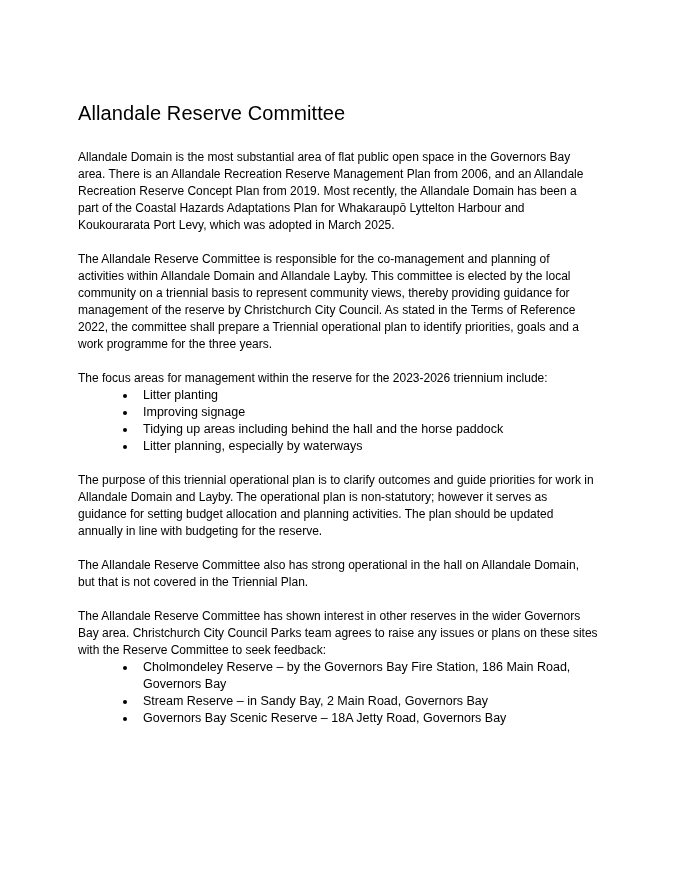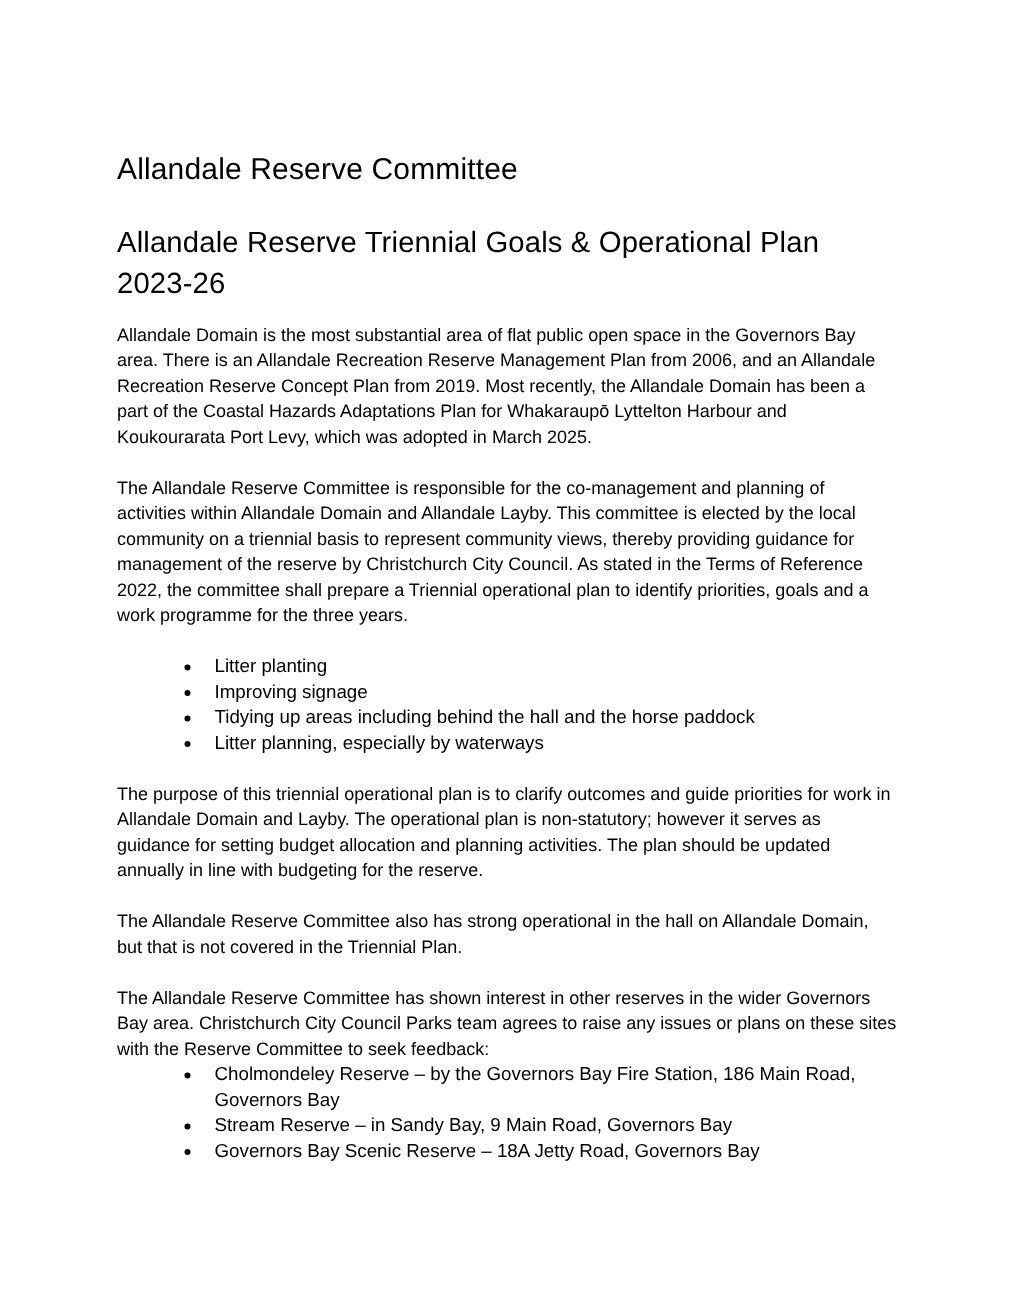--- a/index.html
+++ b/index.html
@@ -52,39 +52,39 @@
     margin: 0;
   }
 </style>
 </head>
 <body>
 
 <div class="page">
 
   <h1 class="doc-title">Allandale Reserve Committee</h1>
 
-  <h2 class="doc-subtitle">Allandale Reserve Triennial Goals &amp; Operational Plan 2023-26</h2>
 
   <p class="body-text">Allandale Domain is the most substantial area of flat public open space in the Governors Bay area. There is an Allandale Recreation Reserve Management Plan from 2006, and an Allandale Recreation Reserve Concept Plan from 2019. Most recently, the Allandale Domain has been a part of the Coastal Hazards Adaptations Plan for Whakaraupō Lyttelton Harbour and Koukourarata Port Levy, which was adopted in March 2025.</p>
 
   <p class="body-text">The Allandale Reserve Committee is responsible for the co-management and planning of activities within Allandale Domain and Allandale Layby. This committee is elected by the local community on a triennial basis to represent community views, thereby providing guidance for management of the reserve by Christchurch City Council. As stated in the Terms of Reference 2022, the committee shall prepare a Triennial operational plan to identify priorities, goals and a work programme for the three years.</p>
 
+  <p class="body-text no-gap">The focus areas for management within the reserve for the 2023-2026 triennium include:</p>
 
   <ul class="doc-list">
     <li>Litter planting</li>
     <li>Improving signage</li>
     <li>Tidying up areas including behind the hall and the horse paddock</li>
     <li>Litter planning, especially by waterways</li>
   </ul>
 
   <p class="body-text">The purpose of this triennial operational plan is to clarify outcomes and guide priorities for work in Allandale Domain and Layby. The operational plan is non-statutory; however it serves as guidance for setting budget allocation and planning activities. The plan should be updated annually in line with budgeting for the reserve.</p>
 
   <p class="body-text">The Allandale Reserve Committee also has strong operational in the hall on Allandale Domain, but that is not covered in the Triennial Plan.</p>
 
   <p class="body-text no-gap">The Allandale Reserve Committee has shown interest in other reserves in the wider Governors Bay area. Christchurch City Council Parks team agrees to raise any issues or plans on these sites with the Reserve Committee to seek feedback:</p>
 
   <ul class="doc-list">
     <li>Cholmondeley Reserve – by the Governors Bay Fire Station, 186 Main Road, Governors Bay</li>
-    <li>Stream Reserve – in Sandy Bay, 9 Main Road, Governors Bay</li>
+    <li>Stream Reserve – in Sandy Bay, 2 Main Road, Governors Bay</li>
     <li>Governors Bay Scenic Reserve – 18A Jetty Road, Governors Bay</li>
   </ul>
 
 </div>
 
 </body></html>

